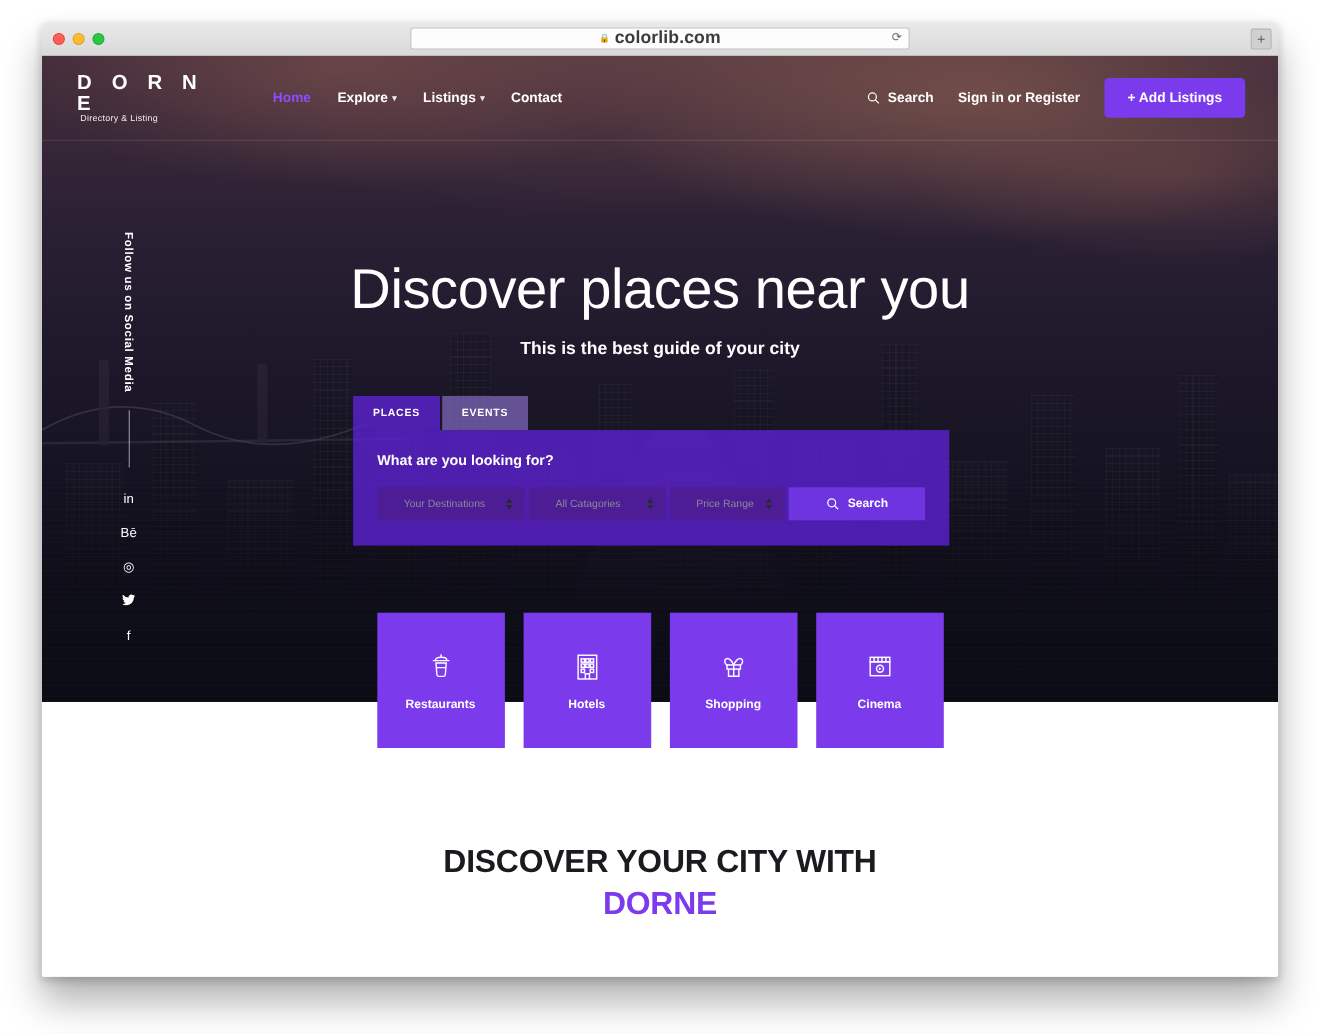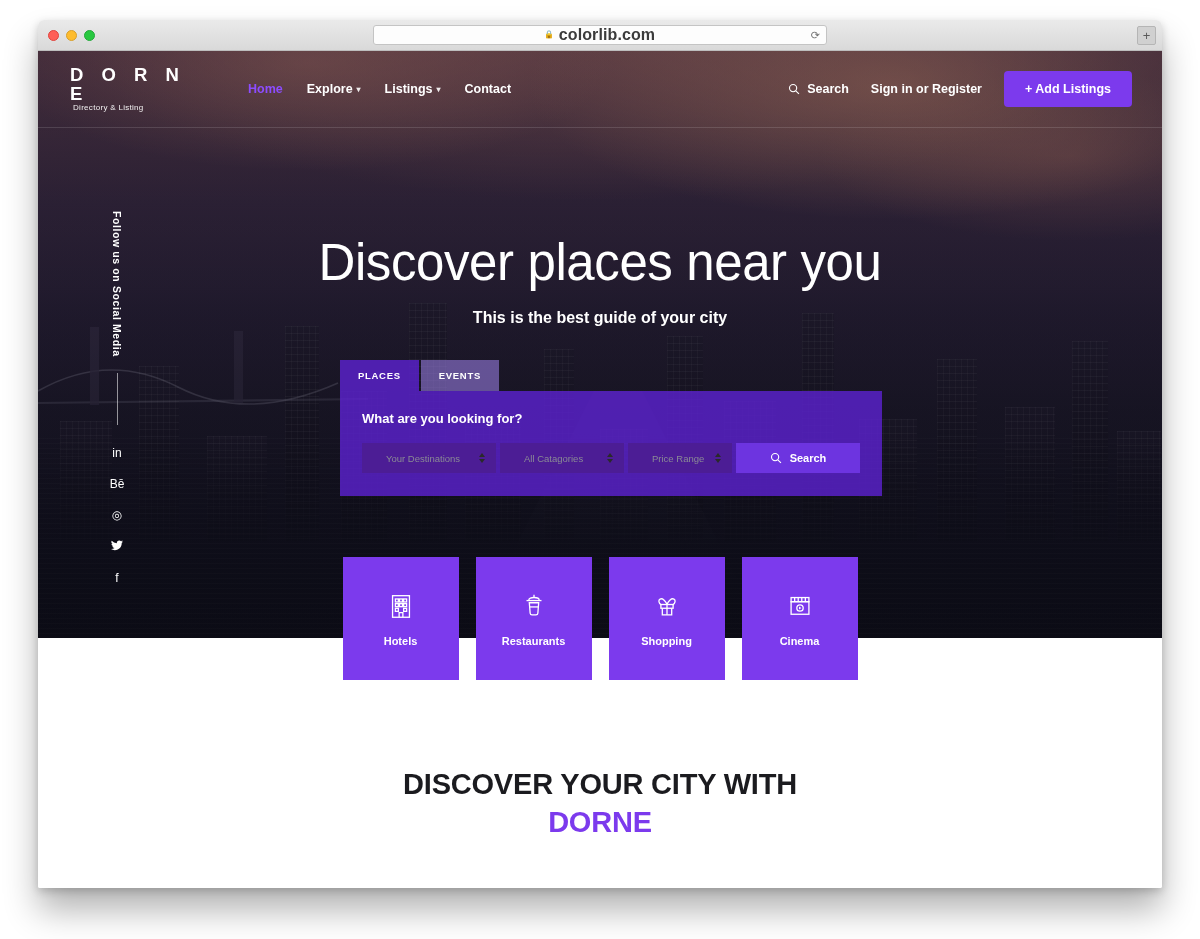--- a/index.html
+++ b/index.html
@@ -180,21 +180,21 @@
     letter-spacing: -0.4px; line-height: 1.12;
   }
   .hero-sub {
     color: #fff; font-size: 16px; font-weight: 700;
     margin-top: 18px;
   }
 
   
   .search-widget {
     position: absolute; z-index: 5;
-    left: 302px; top: 309px;
+    left: 283px; top: 309px;
     width: 542px;
   }
   .sw-tabs { display: flex; gap: 2px; }
   .sw-tab {
     font-size: 9.5px; font-weight: 700; letter-spacing: 0.7px;
     color: #fff; padding: 10px 18px;
     border: none; cursor: pointer;
     font-family: "Liberation Sans", sans-serif;
   }
   .sw-tab.is-active { background: rgba(92,34,210,0.80); }
@@ -409,47 +409,47 @@
             </button>
           </div>
         </div>
       </div>
     </div>
 
     <div class="cat-strip">
 
       <div class="cat-card">
         <svg class="cat-icon" viewBox="0 0 32 32" fill="none" stroke="#fff" stroke-width="1.4">
+          <path d="M10.5 9.5c0-1.6 2.5-2.6 5.5-2.6s5.5 1 5.5 2.6"></path>
+          <line x1="8" y1="10.2" x2="24" y2="10.2"></line>
+          <path d="M11 12.5h10l-.9 11.2a2 2 0 0 1-2 1.8h-4.2a2 2 0 0 1-2-1.8z"></path>
+          <line x1="11.4" y1="17" x2="20.6" y2="17"></line>
+          <line x1="16" y1="4" x2="16" y2="6.8"></line>
+        </svg>
+        <span class="cat-label">Restaurants</span>
+      </div>
+
+      <div class="cat-card">
+        <svg class="cat-icon" viewBox="0 0 32 32" fill="none" stroke="#fff" stroke-width="1.4">
           <rect x="7" y="5" width="18" height="23"></rect>
           <rect x="10" y="8.5" width="3.2" height="3.2"></rect>
             <rect x="14.4" y="8.5" width="3.2" height="3.2"></rect>
             <rect x="18.8" y="8.5" width="3.2" height="3.2"></rect>
           <rect x="10" y="13.5" width="3.2" height="3.2"></rect>
             <rect x="14.4" y="13.5" width="3.2" height="3.2"></rect>
             <rect x="18.8" y="13.5" width="3.2" height="3.2"></rect>
           <rect x="10" y="18.5" width="3.2" height="3.2"></rect>
             <rect x="18.8" y="18.5" width="3.2" height="3.2"></rect>
           <path d="M14 28v-5h4v5"></path>
         </svg>
         <span class="cat-label">Hotels</span>
       </div>
 
       <div class="cat-card">
         <svg class="cat-icon" viewBox="0 0 32 32" fill="none" stroke="#fff" stroke-width="1.4">
-          <path d="M10.5 9.5c0-1.6 2.5-2.6 5.5-2.6s5.5 1 5.5 2.6"></path>
-          <line x1="8" y1="10.2" x2="24" y2="10.2"></line>
-          <path d="M11 12.5h10l-.9 11.2a2 2 0 0 1-2 1.8h-4.2a2 2 0 0 1-2-1.8z"></path>
-          <line x1="11.4" y1="17" x2="20.6" y2="17"></line>
-          <line x1="16" y1="4" x2="16" y2="6.8"></line>
-        </svg>
-        <span class="cat-label">Restaurants</span>
-      </div>
-
-      <div class="cat-card">
-        <svg class="cat-icon" viewBox="0 0 32 32" fill="none" stroke="#fff" stroke-width="1.4">
           <path d="M16 14c-2.6-4.5-5.2-6.6-7.4-5.4-2 1.1-1.6 4.4 1.1 6.2"></path>
           <path d="M16 14c2.6-4.5 5.2-6.6 7.4-5.4 2 1.1 1.6 4.4-1.1 6.2"></path>
           <rect x="9.5" y="14.4" width="13" height="4"></rect>
           <path d="M11 18.6v6.8h10v-6.8"></path>
           <line x1="16" y1="14.4" x2="16" y2="25.4"></line>
         </svg>
         <span class="cat-label">Shopping</span>
       </div>
 
 

